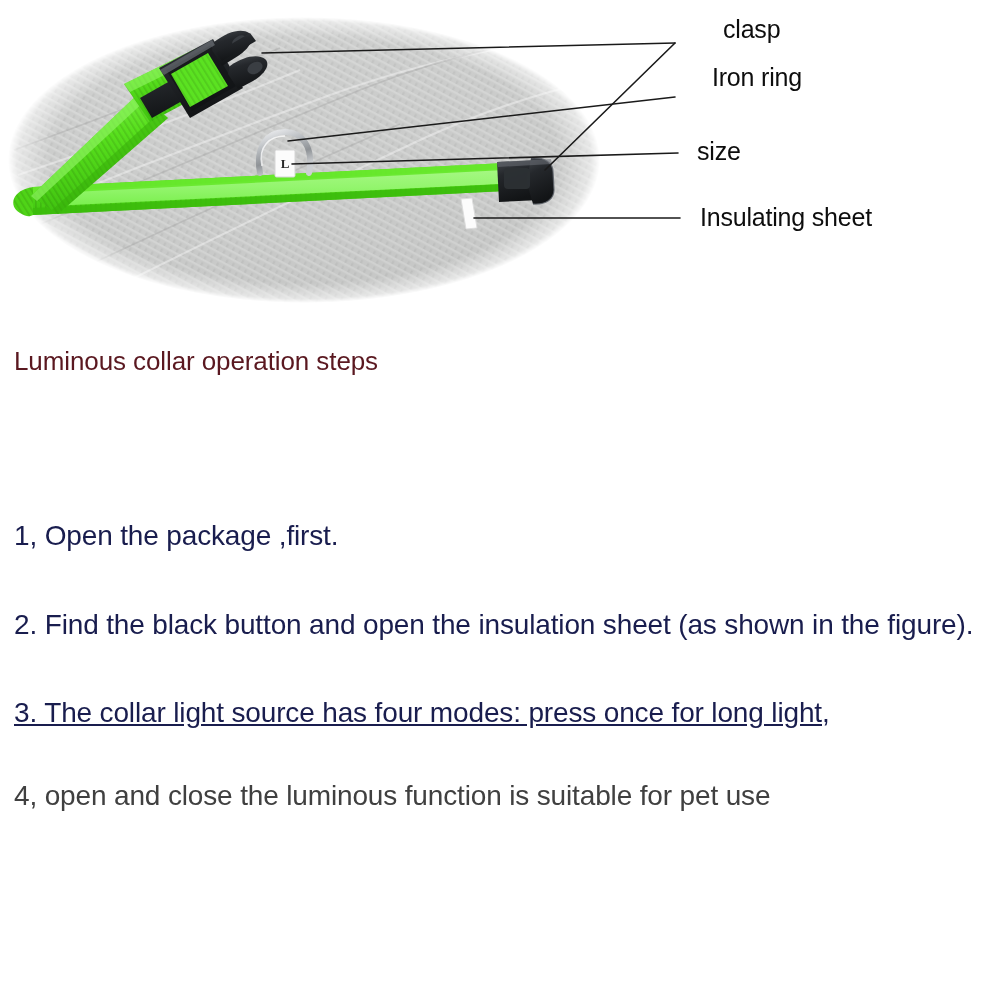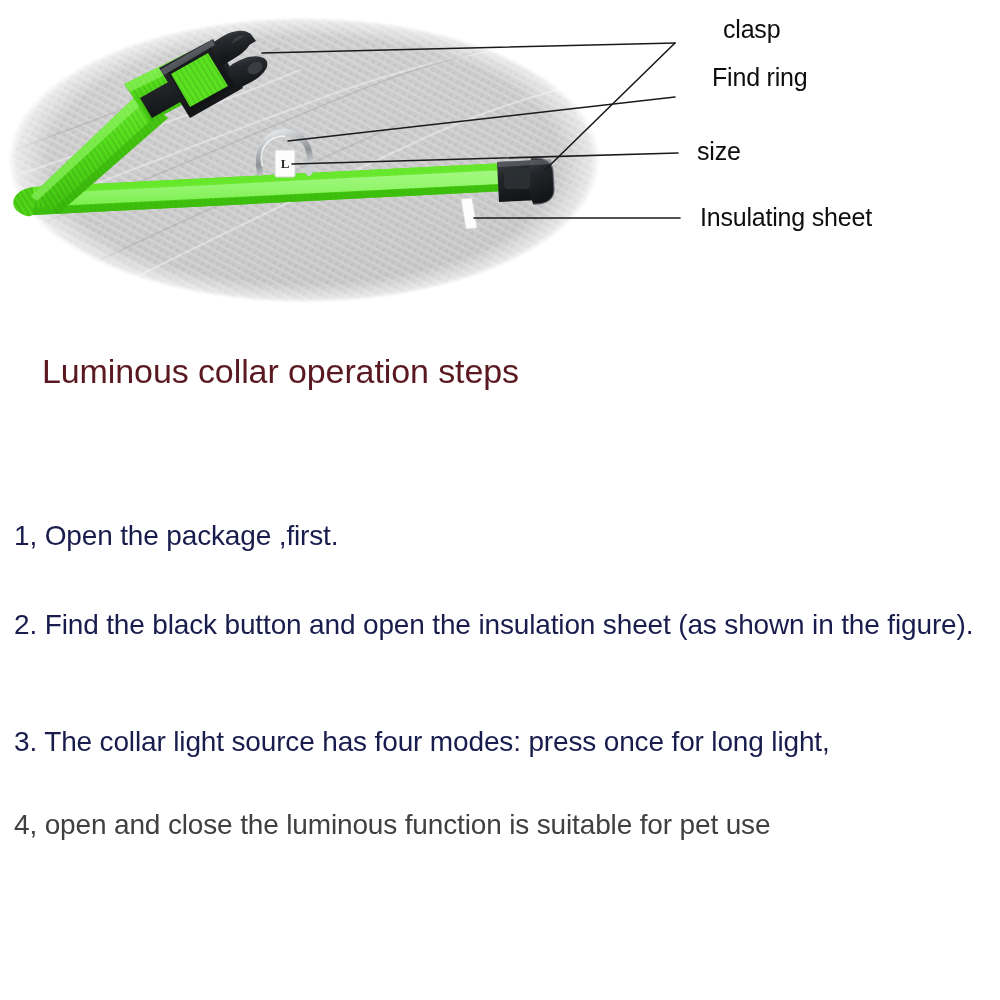--- a/index.html
+++ b/index.html
@@ -49,48 +49,47 @@
   #label-iron-ring  { left: 712px; top: 65px; }
   #label-size       { left: 697px; top: 139px; }
   #label-insulating { left: 700px; top: 205px; }
 
   
   #heading {
     position: absolute;
     left: 14px;
     top: 330px;
     font-family: "Liberation Sans", "DejaVu Sans", sans-serif;
-    font-size: 34px;
+    font-size: 26px;
     font-weight: 400;
     color: #5a1820;
     letter-spacing: -0.1px;
     line-height: 1.1;
     white-space: nowrap;
-    margin-left: 28px;
   }
 
   
   #steps {
     position: absolute;
     left: 14px;
     top: 518px;
     width: 960px;
   }
   .step {
     font-family: "Liberation Sans", "DejaVu Sans", sans-serif;
     font-size: 28px;
     font-weight: 400;
     color: #191d4e;
     line-height: 1.32;
     letter-spacing: -0.15px;
     white-space: nowrap;
   }
   .step-1 { margin-top: 0px; }
   .step-2 { margin-top: 52px; }
-  .step-3 { margin-top: 80px; }
+  .step-3 { margin-top: 51px; text-decoration: underline; }
   .step-3 .cont { display: block; padding-left: 22px; margin-top: 10px; }
   .step-4 { margin-top: 46px; }
 </style>
 </head>
 <body>
 
 <div id="diagram-region">
 
   <svg id="photo-svg" viewBox="0 0 1000 312" xmlns="http://www.w3.org/2000/svg">
     <defs>
@@ -257,21 +256,21 @@
       <path d="M675,97 L288,141"></path>
 
       <path d="M678,153 L292,164"></path>
 
       <path d="M680,218 L474,218"></path>
     </g>
   </svg>
 
   <div class="callout-label" id="label-clasp">clasp</div>
 
-  <div class="callout-label" id="label-iron-ring">Find ring</div>
+  <div class="callout-label" id="label-iron-ring">Iron ring</div>
 
   <div class="callout-label" id="label-size">size</div>
 
   <div class="callout-label" id="label-insulating">Insulating sheet</div>
 </div>
 
 <h1 id="heading" style="color: rgb(90, 24, 32);">Luminous collar operation steps</h1>
 
 <div id="steps">
 

